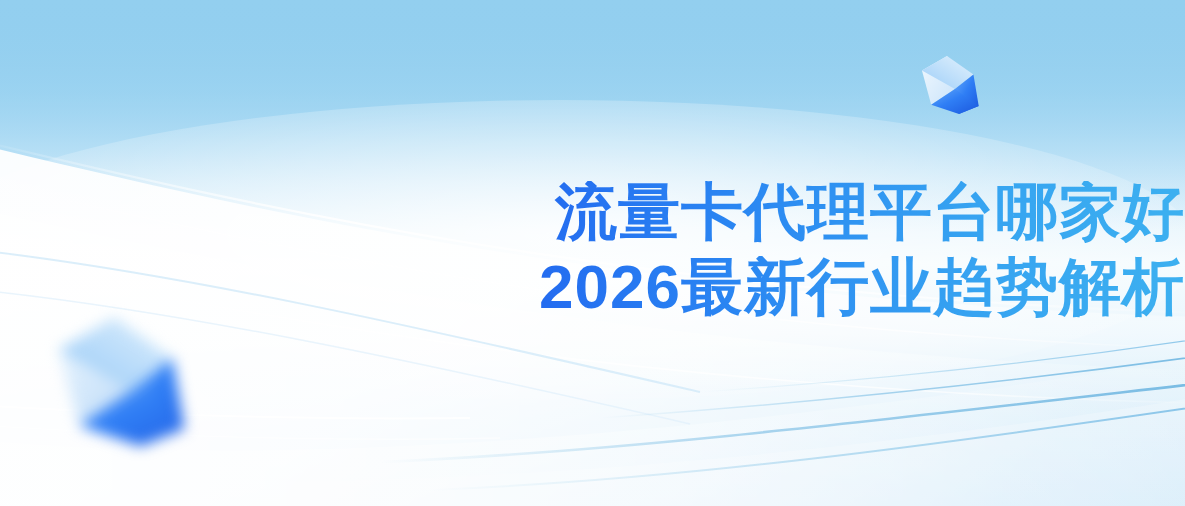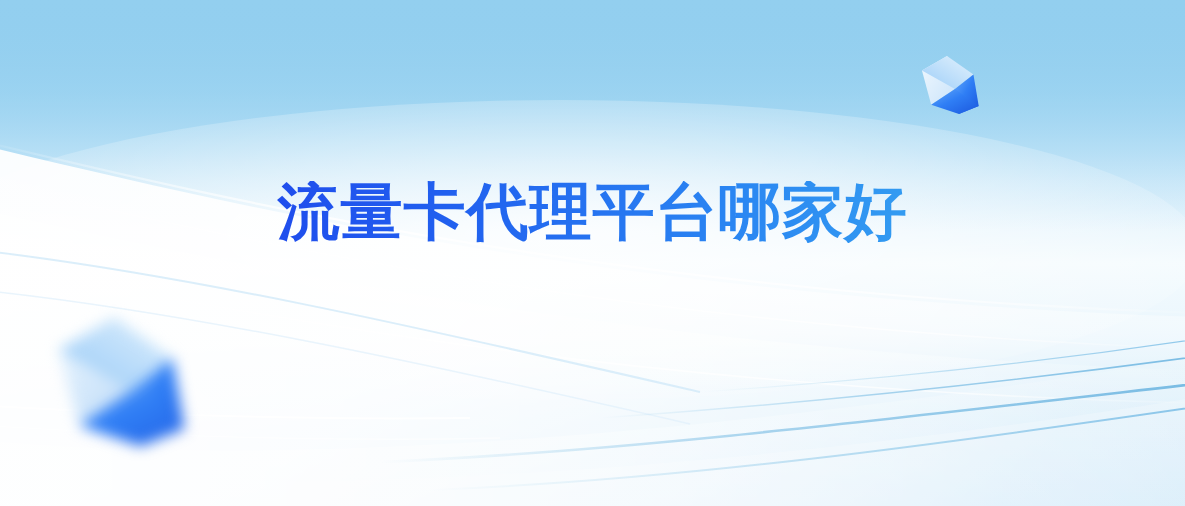--- a/index.html
+++ b/index.html
@@ -47,21 +47,21 @@
     height: 155px;
     filter: blur(7px);
   }
 
   
   #headline {
     position: absolute;
     left: 0;
     top: 181px;
     width: 1185px;
-    text-align: center;
+    text-align: right;
     line-height: 1;
     user-select: none;
   }
   .headline-line {
     display: block;
     font-family: "Liberation Sans", sans-serif;
     font-weight: bold;
     font-size: 62px;
     letter-spacing: 1px;
     white-space: nowrap;
@@ -233,15 +233,16 @@
       </linearGradient>
     </defs>
     <polygon points="6,34 44,12 56,62 20,86" fill="url(#cSideB)"></polygon>
     <polygon points="44,12 84,40 56,62 6,34" fill="url(#cTopB)"></polygon>
     <polygon points="56,62 84,40 92,88 62,100" fill="url(#cFrontB)"></polygon>
     <polygon points="56,62 92,88 62,100 20,86" fill="url(#cFrontB)"></polygon>
   </svg>
 
   <div id="headline">
     <span id="headline-line-1" class="headline-line">流量卡代理平台哪家好</span>
+    <span id="headline-line-2" class="headline-line">2026最新行业趋势解析</span>
   </div>
 
 </div>
 
 </body></html>

